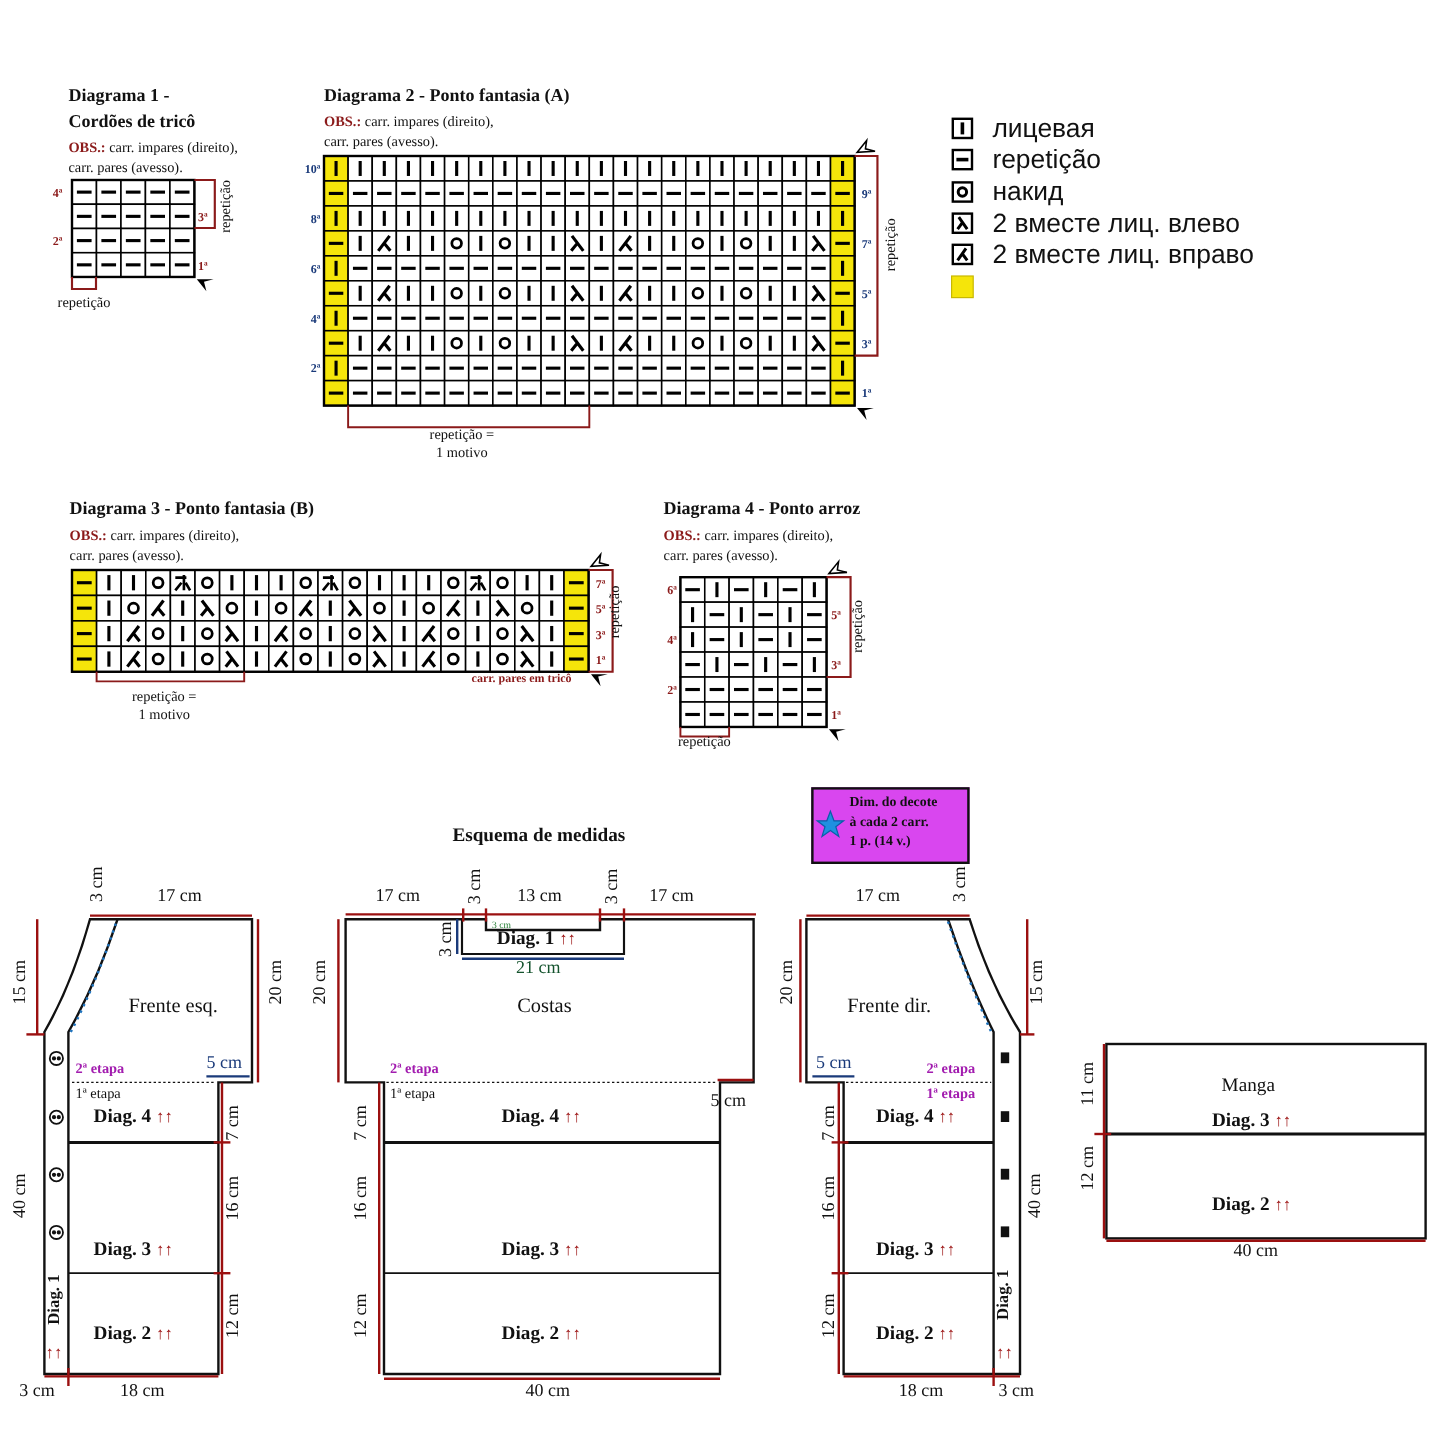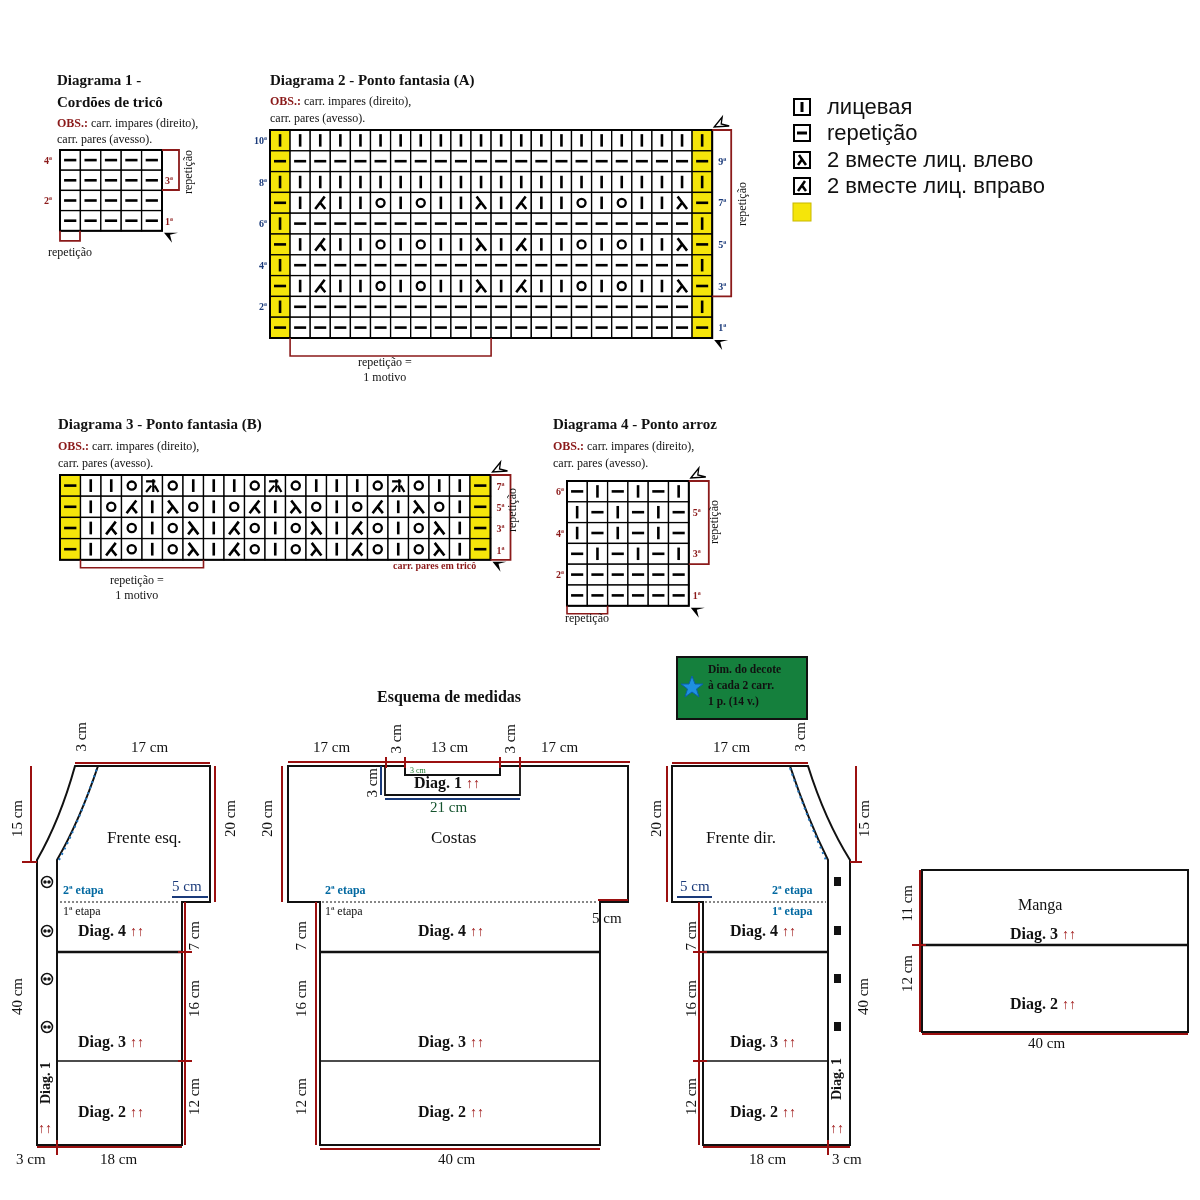--- a/index.html
+++ b/index.html
@@ -11,21 +11,21 @@
   .small { font-family:"Liberation Serif", serif; font-size:12px; white-space:nowrap; }
   .vert { writing-mode:vertical-rl; font-family:"Liberation Serif", serif; font-size:12px; white-space:nowrap; }
   .legend { font-family:"Liberation Sans", sans-serif; font-size:22px; line-height:26.3px; white-space:nowrap; }
   .legend-row { display:flex; align-items:center; height:26.3px; }
   .legend-sym { width:18px; height:18px; margin-right:16px; flex:0 0 auto; }
   .meas { font-family:"Liberation Serif", serif; font-size:15px; white-space:nowrap; }
   .meas-v { font-family:"Liberation Serif", serif; font-size:15px; writing-mode:vertical-rl; transform:rotate(180deg); white-space:nowrap; }
   .diaglab { font-family:"Liberation Serif", serif; font-weight:bold; font-size:16px; white-space:nowrap; }
   .arr { color:#9b1010; font-size:14px; font-weight:bold; }
   .piece { font-family:"Liberation Serif", serif; font-size:17px; white-space:nowrap; }
-  .etapa2 { font-family:"Liberation Serif", serif; font-weight:bold; font-size:12px; color:#0369a1; white-space:nowrap; }
+  .etapa2 { font-family:"Liberation Serif", serif; font-weight:bold; font-size:12px; color:#a21caf; white-space:nowrap; }
   .etapa1 { font-family:"Liberation Serif", serif; font-weight:bold; font-size:12px; color:#111; white-space:nowrap; }
   svg { position:absolute; overflow:visible; }
 </style>
 </head>
 <body>
 
 <div class="abs title" style="left:57px;top:70px;">Diagrama 1 -</div>
 <div class="abs title" style="left:57px;top:92px;">Cordões de tricô</div>
 <div class="abs obs" style="left:57px;top:115px;"><b>OBS.:</b> <span>carr. impares (direito),</span></div>
 <div class="abs obs" style="left:57px;top:131px;">carr. pares (avesso).</div>
@@ -841,41 +841,48 @@
   <div class="legend-row">
       <svg class="legend-sym" style="position:static" viewBox="0 0 18 18">
         <rect x="1" y="1" width="16" height="16" fill="#fff" stroke="#000" stroke-width="2"></rect>
         <line x1="4" y1="9" x2="14" y2="9" stroke="#000" stroke-width="3"></line>
       </svg>
       <span>repetição</span>
     </div>
   <div class="legend-row">
       <svg class="legend-sym" style="position:static" viewBox="0 0 18 18">
         <rect x="1" y="1" width="16" height="16" fill="#fff" stroke="#000" stroke-width="2"></rect>
+        <circle cx="9" cy="9" r="3.5" fill="none" stroke="#000" stroke-width="2.5"></circle>
+      </svg>
+      <span>накид</span>
+    </div>
+  <div class="legend-row">
+      <svg class="legend-sym" style="position:static" viewBox="0 0 18 18">
+        <rect x="1" y="1" width="16" height="16" fill="#fff" stroke="#000" stroke-width="2"></rect>
         <path d="M6 4 L13 14 M9 8.5 L5 14" stroke="#000" stroke-width="2.5" fill="none"></path>
       </svg>
       <span>2 вместе лиц. влево</span>
     </div>
   <div class="legend-row">
       <svg class="legend-sym" style="position:static" viewBox="0 0 18 18">
         <rect x="1" y="1" width="16" height="16" fill="#fff" stroke="#000" stroke-width="2"></rect>
         <path d="M12 4 L5 14 M9 8.5 L13 14" stroke="#000" stroke-width="2.5" fill="none"></path>
       </svg>
       <span>2 вместе лиц. вправо</span>
     </div>
   <div class="legend-row">
       <svg class="legend-sym" style="position:static" viewBox="0 0 18 18">
         <rect x="0" y="0" width="18" height="18" fill="#f5e50a" stroke="#c8b800" stroke-width="1"></rect>
       </svg>
     </div>
 </div>
 
 <div class="abs" style="left:377px;top:688px;font-family:'Liberation Serif',serif;font-weight:bold;font-size:16px;">Esquema de medidas</div>
 
-<div class="abs" style="left:676px;top:656px;width:128px;height:60px;border:2px solid #111;background:#15803d;">
+<div class="abs" style="left:676px;top:656px;width:128px;height:60px;border:2px solid #111;background:#d946ef;">
   <svg style="left:2px;top:17px;width:24px;height:24px;" viewBox="0 0 24 24">
       <polygon points="12,1 15,9 23,9 16.5,14 19,22 12,17 5,22 7.5,14 1,9 9,9" fill="#1e90e0" stroke="#0b5ea8" stroke-width="1"></polygon>
     </svg>
   <div class="abs" style="left:30px;top:3px;font-family:'Liberation Serif',serif;font-weight:bold;font-size:11.5px;line-height:16px;white-space:nowrap;">
     <div>Dim. do decote</div>
     <div>à cada 2 carr.</div>
     <div>1 p. (14 v.)</div>
   </div>
 </div>
 

